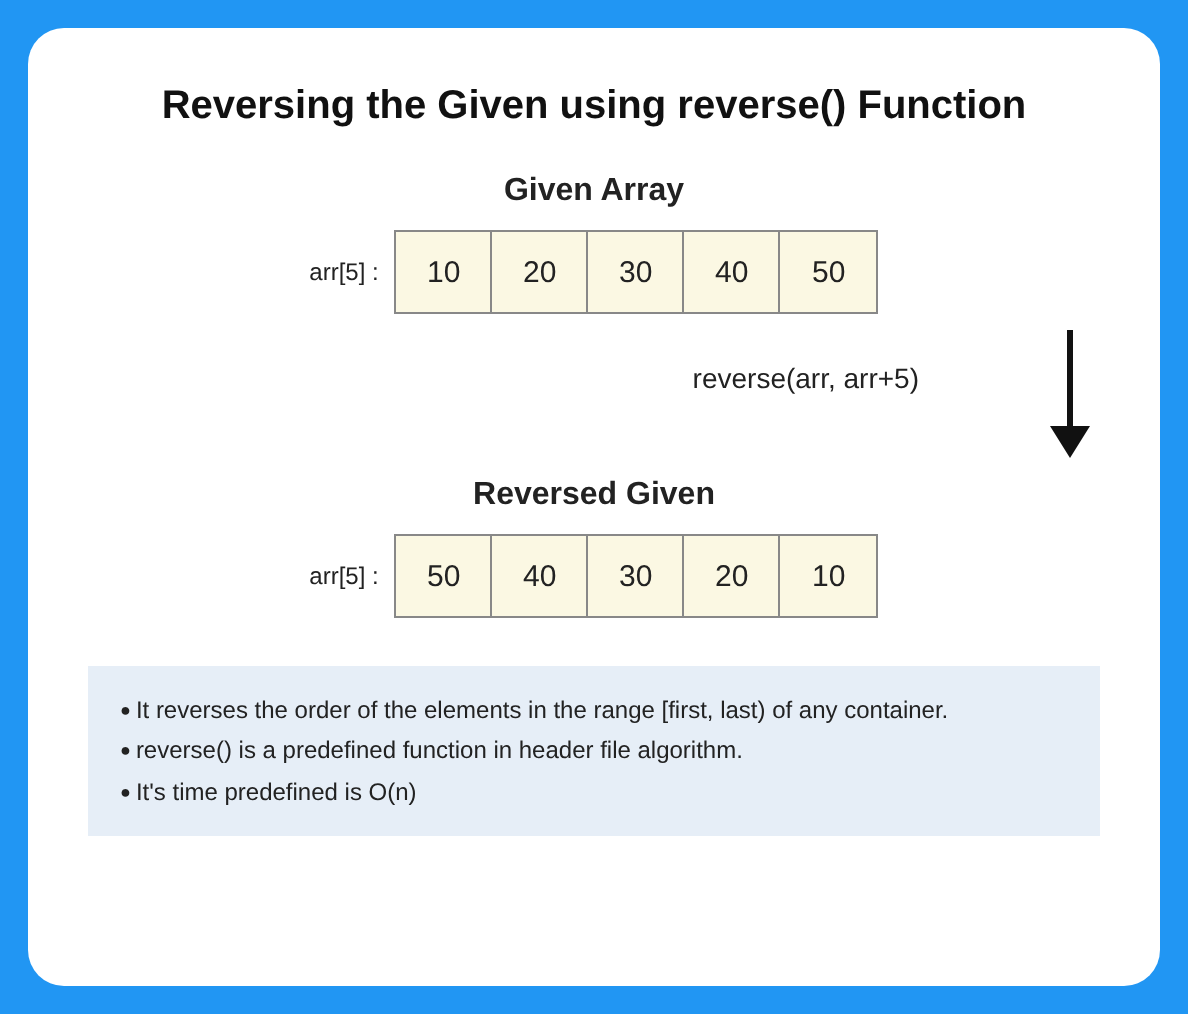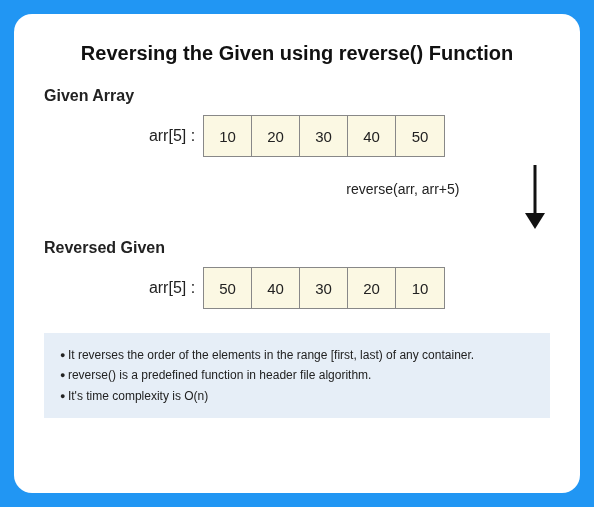--- a/index.html
+++ b/index.html
@@ -21,32 +21,32 @@
   .title {
     font-size: 20px;
     font-weight: 800;
     text-align: center;
     color: #111;
     margin-bottom: 22px;
   }
   .subtitle {
     font-size: 16px;
     font-weight: 700;
-    text-align: left;
+    text-align: center;
     color: #222;
     margin-bottom: 10px;
   }
   .array-row {
     display: flex;
     align-items: center;
     justify-content: center;
     margin-bottom: 6px;
   }
   .arr-label {
-    font-size: 16px;
+    font-size: 12px;
     color: #222;
     margin-right: 8px;
   }
   .cells {
     display: flex;
     border: 1px solid #888;
   }
   .cell {
     width: 48px;
     height: 40px;
@@ -125,16 +125,16 @@
       <div class="cell">40</div>
       <div class="cell">30</div>
       <div class="cell">20</div>
       <div class="cell">10</div>
     </div>
   </div>
 
   <div class="notes">
     <div class="note-line">It reverses the order of the elements in the range [first, last) of any container.</div>
     <div class="note-line">reverse() is a predefined function in header file algorithm.</div>
-    <div class="note-line">It's time complexity is O(n)</div>
+    <div class="note-line">It's time predefined is O(n)</div>
   </div>
 
 </div>
 
 </body></html>

